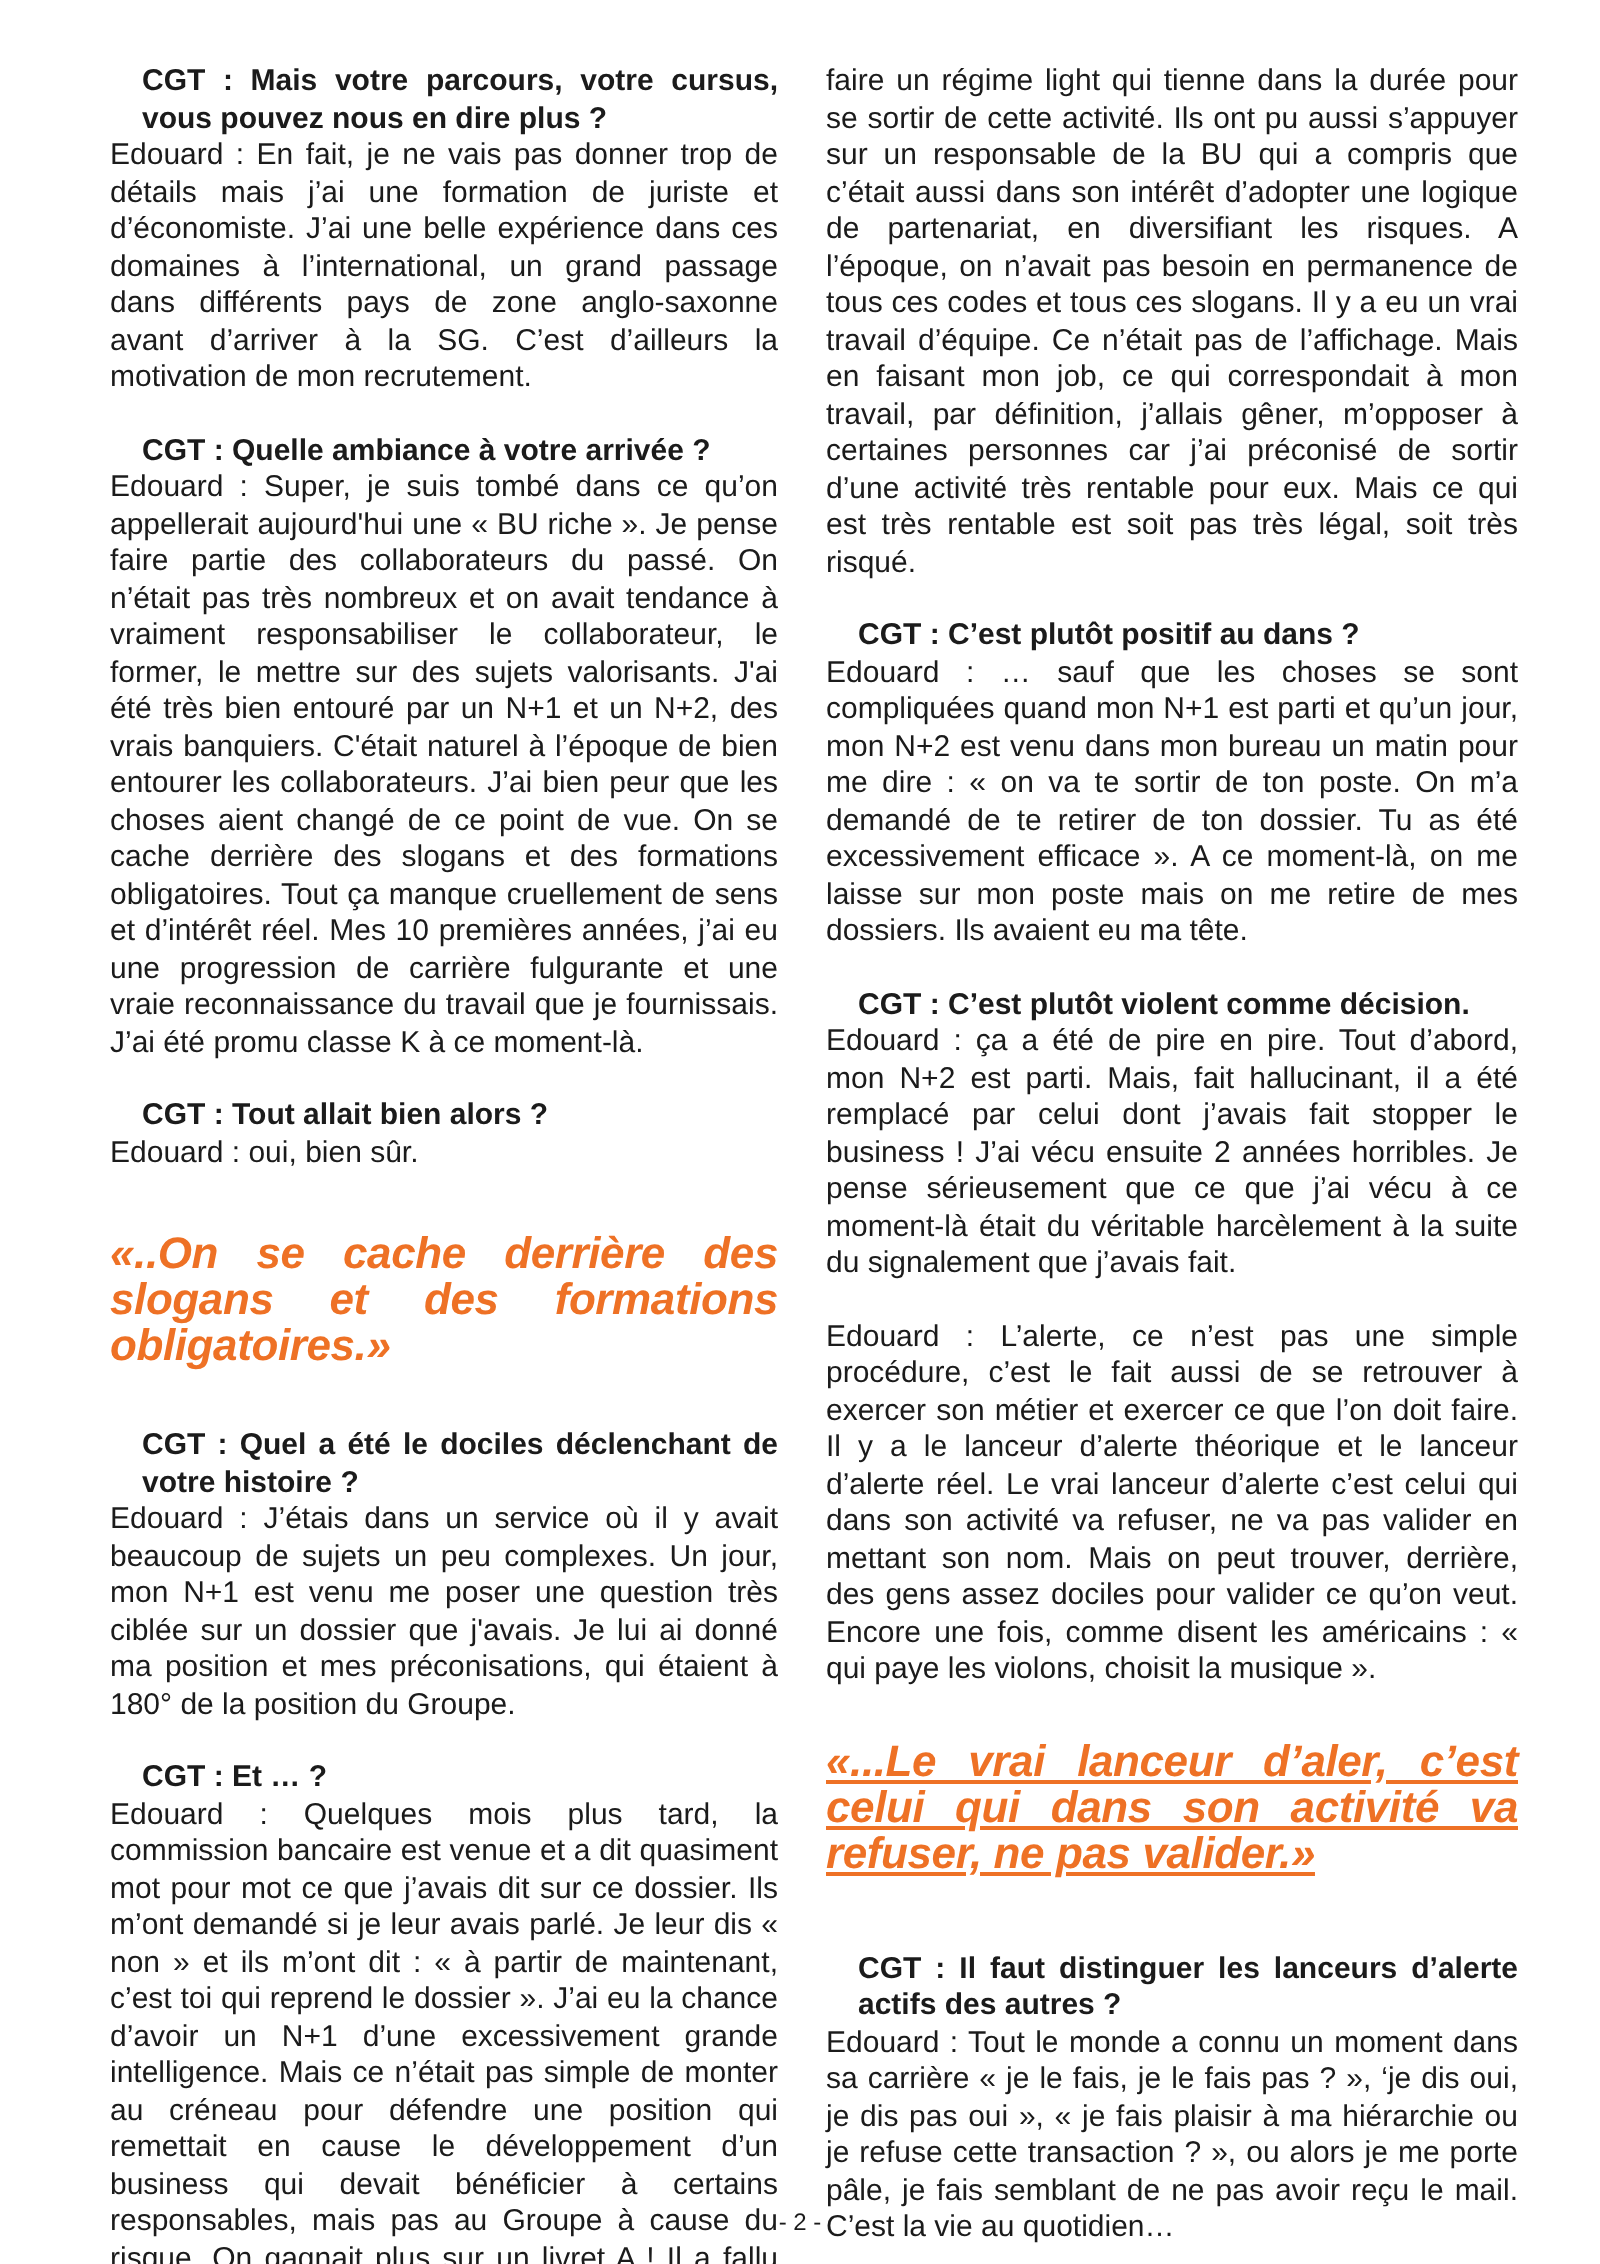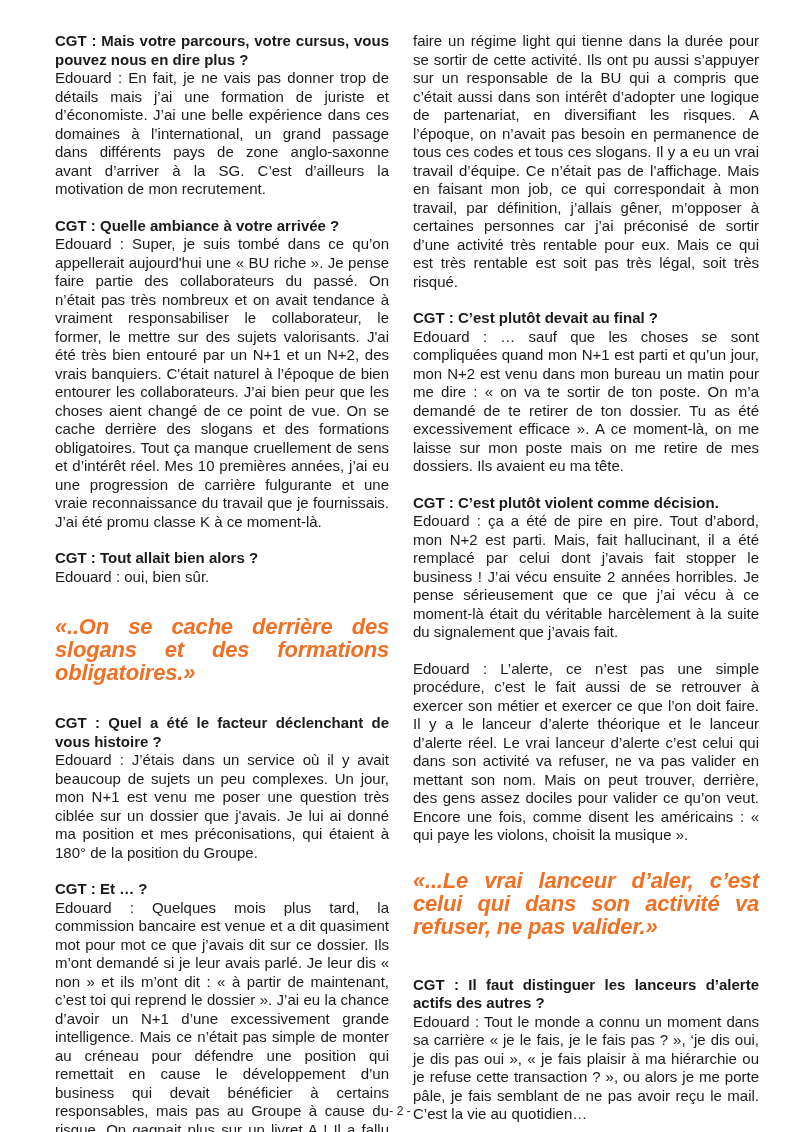--- a/index.html
+++ b/index.html
@@ -28,33 +28,33 @@
   .col { min-width: 0; }
   .col-left  { flex: 0 0 334px; width: 334px; }
   .col-right { flex: 0 0 346px; width: 346px; }
   p {
     margin: 0;
     font-size: 15px;
     line-height: 18.5px;
     text-align: justify;
     text-justify: inter-word;
   }
-  p.q { font-weight: 700; }
+  p.q { font-weight: 700; margin-left: 16px; }
   p.a { margin-bottom: 18px; }
   p.quote {
     color: var(--accent);
     font-weight: 700;
     font-style: italic;
     font-size: 22px;
     line-height: 23px;
     letter-spacing: -0.2px;
     text-align: justify;
   }
   .quote-left  { margin: 29px 0 30px; }
-  .quote-right { margin: 24px 0 38px; }
+  .quote-right { margin: 24px 0 38px; text-decoration: underline; }
   .footer {
     position: absolute;
     left: 0; right: 0;
     bottom: 14px;
     text-align: center;
     font-size: 12px;
     color: var(--ink);
   }
 </style>
 </head>
@@ -64,29 +64,29 @@
   <div class="cols">
 
     <div class="col col-left">
       <p class="q">CGT : Mais votre parcours, votre cursus, vous pouvez nous en dire plus ?</p>
       <p class="a">Edouard : En fait, je ne vais pas donner trop de détails mais j’ai une formation de juriste et d’économiste. J’ai une belle expérience dans ces domaines à l’international, un grand passage dans différents pays de zone anglo-saxonne avant d’arriver à la SG. C’est d’ailleurs la motivation de mon recrutement.</p>
       <p class="q">CGT : Quelle ambiance à votre arrivée ?</p>
       <p class="a">Edouard : Super, je suis tombé dans ce qu’on appellerait aujourd'hui une « BU riche ». Je pense faire partie des collaborateurs du passé. On n’était pas très nombreux et on avait tendance à vraiment responsabiliser le collaborateur, le former, le mettre sur des sujets valorisants. J'ai été très bien entouré par un N+1 et un N+2, des vrais banquiers. C'était naturel à l’époque de bien entourer les collaborateurs. J’ai bien peur que les choses aient changé de ce point de vue. On se cache derrière des slogans et des formations obligatoires. Tout ça manque cruellement de sens et d’intérêt réel. Mes 10 premières années, j’ai eu une progression de carrière fulgurante et une vraie reconnaissance du travail que je fournissais. J’ai été promu classe K à ce moment-là.</p>
       <p class="q">CGT : Tout allait bien alors ?</p>
       <p class="a">Edouard : oui, bien sûr.</p>
       <p class="quote quote-left">«..On se cache derrière des slogans et des formations obligatoires.»</p>
-      <p class="q">CGT : Quel a été le facteur déclenchant de vous histoire ?</p>
+      <p class="q">CGT : Quel a été le dociles déclenchant de votre histoire ?</p>
       <p class="a">Edouard : J’étais dans un service où il y avait beaucoup de sujets un peu complexes. Un jour, mon N+1 est venu me poser une question très ciblée sur un dossier que j'avais. Je lui ai donné ma position et mes préconisations, qui étaient à 180° de la position du Groupe.</p>
       <p class="q">CGT : Et … ?</p>
       <p class="a">Edouard : Quelques mois plus tard, la commission bancaire est venue et a dit quasiment mot pour mot ce que j’avais dit sur ce dossier. Ils m’ont demandé si je leur avais parlé. Je leur dis « non » et ils m’ont dit : « à partir de maintenant, c’est toi qui reprend le dossier ». J’ai eu la chance d’avoir un N+1 d’une excessivement grande intelligence. Mais ce n’était pas simple de monter au créneau pour défendre une position qui remettait en cause le développement d’un business qui devait bénéficier à certains responsables, mais pas au Groupe à cause du risque. On gagnait plus sur un livret A ! Il a fallu beaucoup de courage au N+2 responsable de la SU pour aller expliquer à la direction générale qu’ils se faisaient enfumer depuis des années et qu’il fallait</p>
     </div>
 
     <div class="col col-right">
       <p class="a">faire un régime light qui tienne dans la durée pour se sortir de cette activité. Ils ont pu aussi s’appuyer sur un responsable de la BU qui a compris que c’était aussi dans son intérêt d’adopter une logique de partenariat, en diversifiant les risques. A l’époque, on n’avait pas besoin en permanence de tous ces codes et tous ces slogans. Il y a eu un vrai travail d’équipe. Ce n’était pas de l’affichage. Mais en faisant mon job, ce qui correspondait à mon travail, par définition, j’allais gêner, m’opposer à certaines personnes car j’ai préconisé de sortir d’une activité très rentable pour eux. Mais ce qui est très rentable est soit pas très légal, soit très risqué.</p>
-      <p class="q">CGT : C’est plutôt devait au final ?</p>
+      <p class="q">CGT : C’est plutôt positif au dans ?</p>
       <p class="a">Edouard : … sauf que les choses se sont compliquées quand mon N+1 est parti et qu’un jour, mon N+2 est venu dans mon bureau un matin pour me dire : « on va te sortir de ton poste. On m’a demandé de te retirer de ton dossier. Tu as été excessivement efficace ». A ce moment-là, on me laisse sur mon poste mais on me retire de mes dossiers. Ils avaient eu ma tête.</p>
       <p class="q">CGT : C’est plutôt violent comme décision.</p>
       <p class="a">Edouard : ça a été de pire en pire. Tout d’abord, mon N+2 est parti. Mais, fait hallucinant, il a été remplacé par celui dont j’avais fait stopper le business ! J’ai vécu ensuite 2 années horribles. Je pense sérieusement que ce que j’ai vécu à ce moment-là était du véritable harcèlement à la suite du signalement que j’avais fait.</p>
       <p class="a">Edouard : L’alerte, ce n’est pas une simple procédure, c’est le fait aussi de se retrouver à exercer son métier et exercer ce que l’on doit faire. Il y a le lanceur d’alerte théorique et le lanceur d’alerte réel. Le vrai lanceur d’alerte c’est celui qui dans son activité va refuser, ne va pas valider en mettant son nom. Mais on peut trouver, derrière, des gens assez dociles pour valider ce qu’on veut. Encore une fois, comme disent les américains : « qui paye les violons, choisit la musique ».</p>
       <p class="quote quote-right">«...Le vrai lanceur d’aler, c’est celui qui dans son activité va refuser, ne pas valider.»</p>
       <p class="q">CGT : Il faut distinguer les lanceurs d’alerte actifs des autres ?</p>
       <p class="a">Edouard : Tout le monde a connu un moment dans sa carrière « je le fais, je le fais pas ? », ‘je dis oui, je dis pas oui », « je fais plaisir à ma hiérarchie ou je refuse cette transaction ? », ou alors je me porte pâle, je fais semblant de ne pas avoir reçu le mail. C’est la vie au quotidien…</p>
     </div>
 
   </div>

